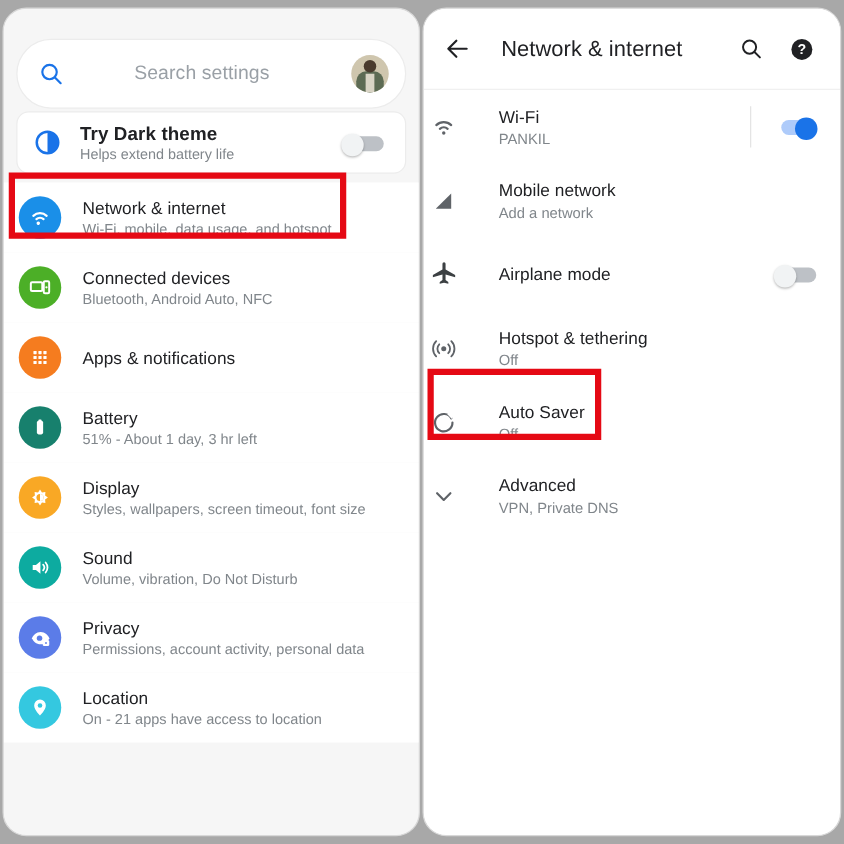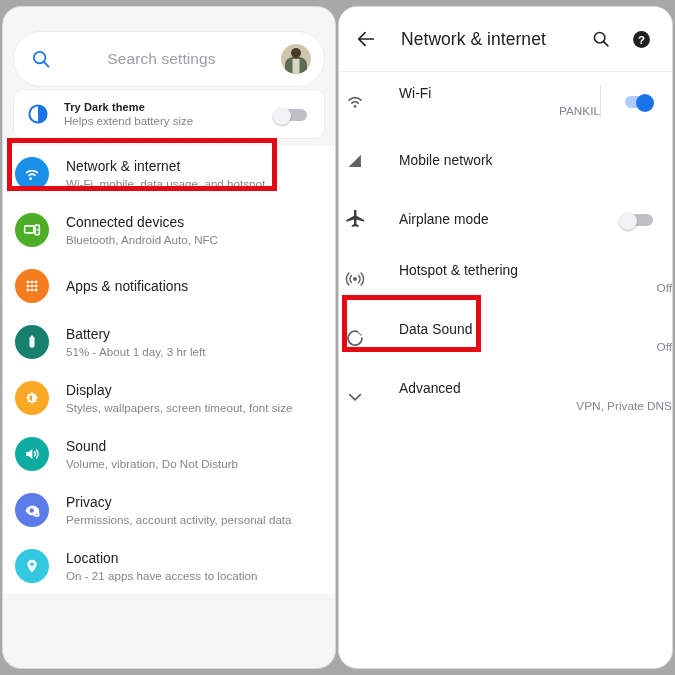--- a/index.html
+++ b/index.html
@@ -128,21 +128,21 @@
     align-items: center;
   }
   .dark-icon {
     width: 24px;
     height: 24px;
     margin-left: 12px;
     flex: none;
   }
   .dark-text { margin-left: 14px; flex: 1; }
   .dark-title {
-    font-size: 11px;
+    font-size: 15px;
     font-weight: bold;
     color: #202124;
     letter-spacing: 0.1px;
   }
   .dark-sub {
     font-size: 11.5px;
     color: #80868b;
     margin-top: 2px;
   }
 
@@ -253,21 +253,20 @@
   .rt-row .rtxt { margin-left: 31px; flex: 1; }
   .rt-row .r1 {
     font-size: 13.8px;
     color: #202124;
     letter-spacing: 0.05px;
   }
   .rt-row .r2 {
     font-size: 11.8px;
     color: #80868b;
     margin-top: 3px;
-    text-align: right;
   }
   .rt-divider {
     width: 1px;
     height: 33px;
     background: #e4e4e4;
     flex: none;
     margin-right: 18px;
   }
   .rt-row .tgwrap {
     flex: none;
@@ -306,21 +305,21 @@
       </div>
     </div>
 
     <div class="dark-card">
       <svg class="dark-icon" viewBox="0 0 24 24">
         <circle cx="12" cy="12" r="8.6" fill="none" stroke="#1a73e8" stroke-width="2"></circle>
         <path d="M12 3.4 A8.6 8.6 0 0 1 12 20.6 Z" fill="#1a73e8"></path>
       </svg>
       <div class="dark-text">
         <div class="dark-title">Try Dark theme</div>
-        <div class="dark-sub">Helps extend battery size</div>
+        <div class="dark-sub">Helps extend battery life</div>
       </div>
       <div class="toggle" style="margin-right:16px;">
         <div class="track"></div>
         <div class="knob"></div>
       </div>
     </div>
 
     <div class="left-list">
 
       <div class="left-row">
@@ -487,20 +486,21 @@
       </div>
 
       <div class="rt-row">
         <div class="ric">
           <svg viewBox="0 0 24 24" width="22" height="22">
             <path d="M5 18.5 18.5 5.2v13.3z" fill="#5f6368"></path>
           </svg>
         </div>
         <div class="rtxt">
           <div class="r1">Mobile network</div>
+          <div class="r2">Add a network</div>
         </div>
       </div>
 
       <div class="rt-row">
         <div class="ric">
           <svg viewBox="0 0 24 24" width="23" height="23">
             <path d="M21 14.4v-1.8l-8-4.6V3.2a1.3 1.3 0 0 0-2.6 0V8l-8 4.6v1.8l8-2.4v4.8l-2.3 1.5v1.5L11.7 19l3.6.8v-1.5L13 16.8V12z" fill="#3c4043"></path>
           </svg>
         </div>
         <div class="rtxt">
@@ -531,21 +531,21 @@
       </div>
 
       <div class="rt-row">
         <div class="ric">
           <svg viewBox="0 0 24 24" width="22" height="22">
             <path d="M18.6 8.4A7.6 7.6 0 1 0 19.6 12" fill="none" stroke="#5f6368" stroke-width="1.9" stroke-linecap="round"></path>
             <path d="M14.9 4.6 19.1 8.9 19.6 3.9" fill="#ffffff"></path>
           </svg>
         </div>
         <div class="rtxt">
-          <div class="r1">Data Sound</div>
+          <div class="r1">Auto Saver</div>
           <div class="r2">Off</div>
         </div>
       </div>
 
       <div class="rt-row">
         <div class="ric">
           <svg viewBox="0 0 24 24" width="22" height="22">
             <path d="M6.2 9.4 12 15.2l5.8-5.8" fill="none" stroke="#5f6368" stroke-width="1.9" stroke-linecap="round" stroke-linejoin="round"></path>
           </svg>
         </div>

